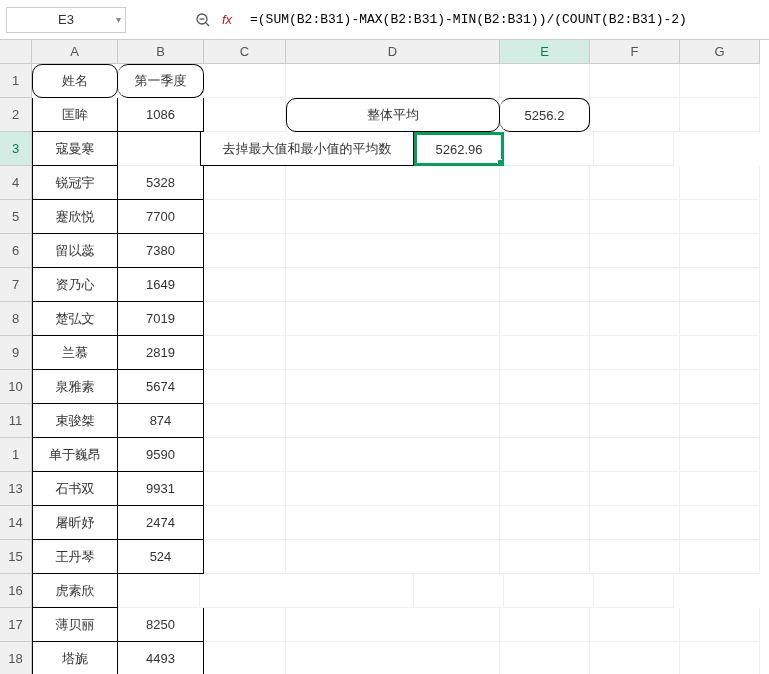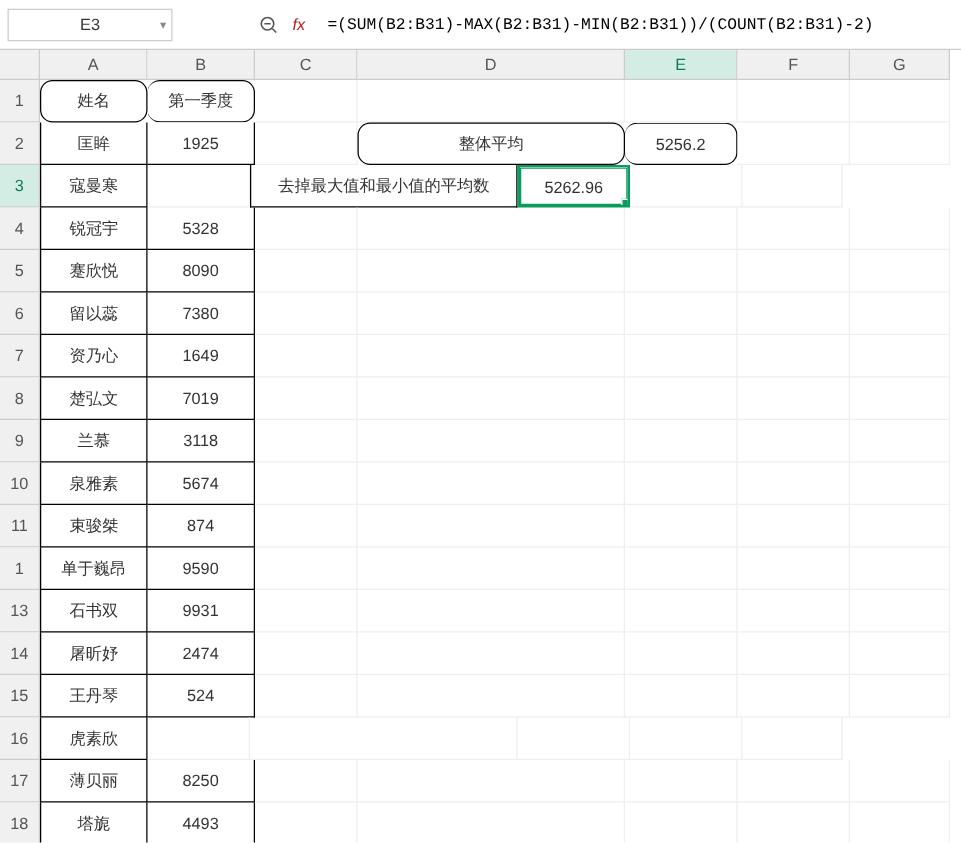--- a/index.html
+++ b/index.html
@@ -1,19 +1,19 @@
 <!DOCTYPE html>
 <html><head>
 <meta charset="utf-8">
 <style>
   * { box-sizing: border-box; margin: 0; padding: 0; }
   body { font-family: Arial, "Microsoft YaHei", sans-serif; font-size: 13px; background: #fff; color: #333; width: 769px; height: 674px; overflow: hidden; }
   
   .formula-bar { display: flex; align-items: center; height: 40px; border-bottom: 1px solid #ccc; padding: 0 6px; gap: 8px; }
-  .name-box { width: 132px; height: 26px; border: 1px solid #ccc; background: #fff; display: flex; align-items: center; justify-content: center; position: relative; }
+  .name-box { width: 120px; height: 26px; border: 1px solid #ccc; background: #fff; display: flex; align-items: center; justify-content: center; position: relative; }
   .name-box-text { flex: 1; text-align: center; font-size: 13px; }
   .name-box-arrow { position: absolute; right: 4px; font-size: 10px; color: #888; }
   .fb-icons { display: flex; align-items: center; gap: 6px; margin-left: 60px; }
   .fb-icon { width: 18px; height: 18px; display: flex; align-items: center; justify-content: center; color: #555; font-size: 14px; }
   .fx-label { font-style: italic; font-size: 13px; color: #b91c1c; }
   .formula-input { flex: 1; height: 26px; border: none; outline: none; font-family: "Courier New", monospace; font-size: 13px; padding: 0 6px; }
   
   .grid-wrap { position: relative; }
   .col-headers { display: flex; height: 24px; }
   .corner { width: 32px; height: 24px; background: #f0f0f0; border-right: 1px solid #ccc; border-bottom: 1px solid #ccc; }
@@ -81,21 +81,21 @@
         <div class="cell cB b-top b-right b-bottom">第一季度</div>
         <div class="cell cC"></div>
         <div class="cell cD"></div>
         <div class="cell cE"></div>
         <div class="cell cF"></div>
         <div class="cell cG"></div>
       </div>
       <div class="row">
         <div class="row-header">2</div>
         <div class="cell cA b-left b-right b-bottom">匡眸</div>
-        <div class="cell cB b-right b-bottom">1925</div>
+        <div class="cell cB b-right b-bottom">1086</div>
         <div class="cell cC"></div>
         <div class="cell cD b-top b-left b-right b-bottom">整体平均</div>
         <div class="cell cE b-top b-right b-bottom">5256.2</div>
         <div class="cell cF"></div>
         <div class="cell cG"></div>
       </div>
       <div class="row">
         <div class="row-header active">3</div>
         <div class="cell cA b-left b-right b-bottom">寇曼寒</div>
         <div class="cell cC"></div>
@@ -110,21 +110,21 @@
         <div class="cell cB b-right b-bottom">5328</div>
         <div class="cell cC"></div>
         <div class="cell cD"></div>
         <div class="cell cE"></div>
         <div class="cell cF"></div>
         <div class="cell cG"></div>
       </div>
       <div class="row">
         <div class="row-header">5</div>
         <div class="cell cA b-left b-right b-bottom">蹇欣悦</div>
-        <div class="cell cB b-right b-bottom">8090</div>
+        <div class="cell cB b-right b-bottom">7700</div>
         <div class="cell cC"></div>
         <div class="cell cD"></div>
         <div class="cell cE"></div>
         <div class="cell cF"></div>
         <div class="cell cG"></div>
       </div>
       <div class="row">
         <div class="row-header">6</div>
         <div class="cell cA b-left b-right b-bottom">留以蕊</div>
         <div class="cell cB b-right b-bottom">7380</div>
@@ -150,21 +150,21 @@
         <div class="cell cB b-right b-bottom">7019</div>
         <div class="cell cC"></div>
         <div class="cell cD"></div>
         <div class="cell cE"></div>
         <div class="cell cF"></div>
         <div class="cell cG"></div>
       </div>
       <div class="row">
         <div class="row-header">9</div>
         <div class="cell cA b-left b-right b-bottom">兰慕</div>
-        <div class="cell cB b-right b-bottom">3118</div>
+        <div class="cell cB b-right b-bottom">2819</div>
         <div class="cell cC"></div>
         <div class="cell cD"></div>
         <div class="cell cE"></div>
         <div class="cell cF"></div>
         <div class="cell cG"></div>
       </div>
       <div class="row">
         <div class="row-header">10</div>
         <div class="cell cA b-left b-right b-bottom">泉雅素</div>
         <div class="cell cB b-right b-bottom">5674</div>

